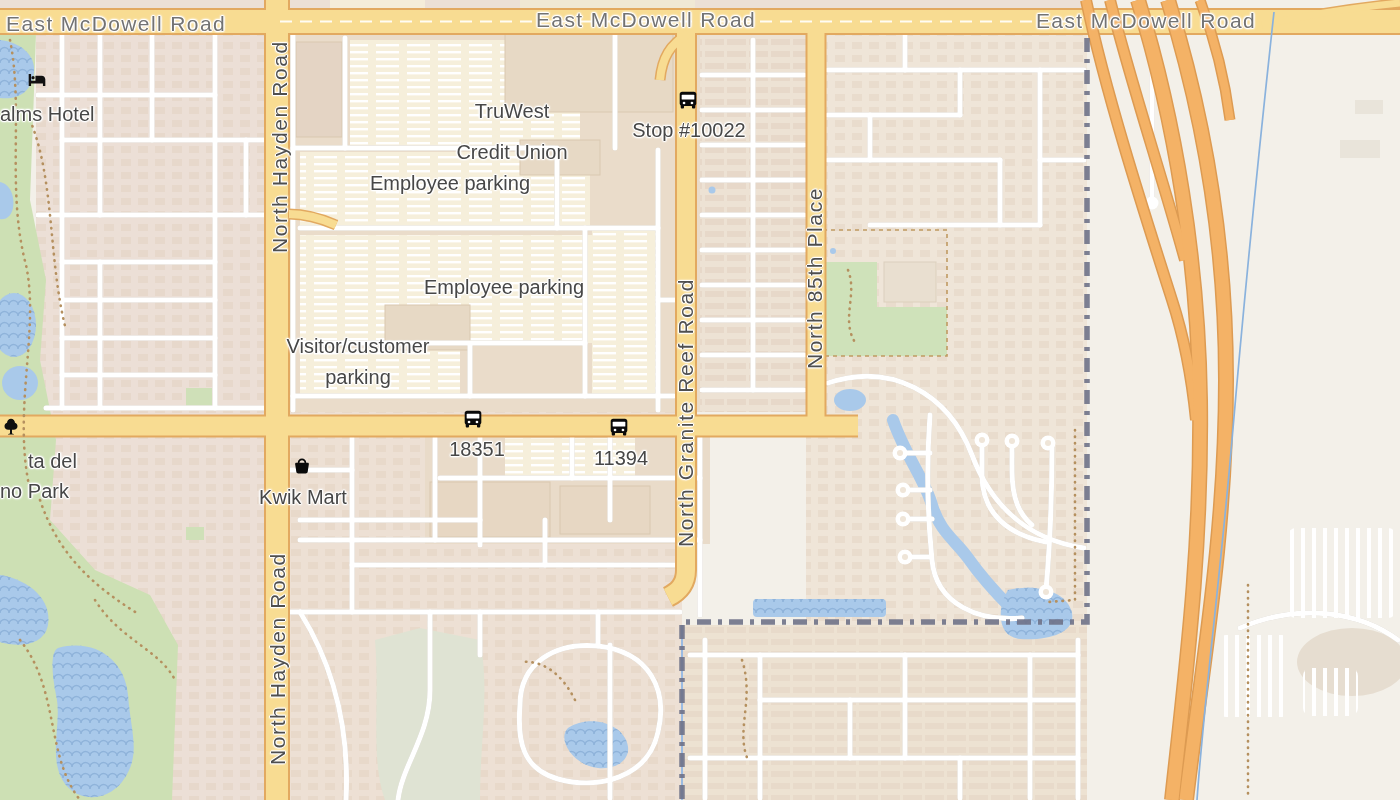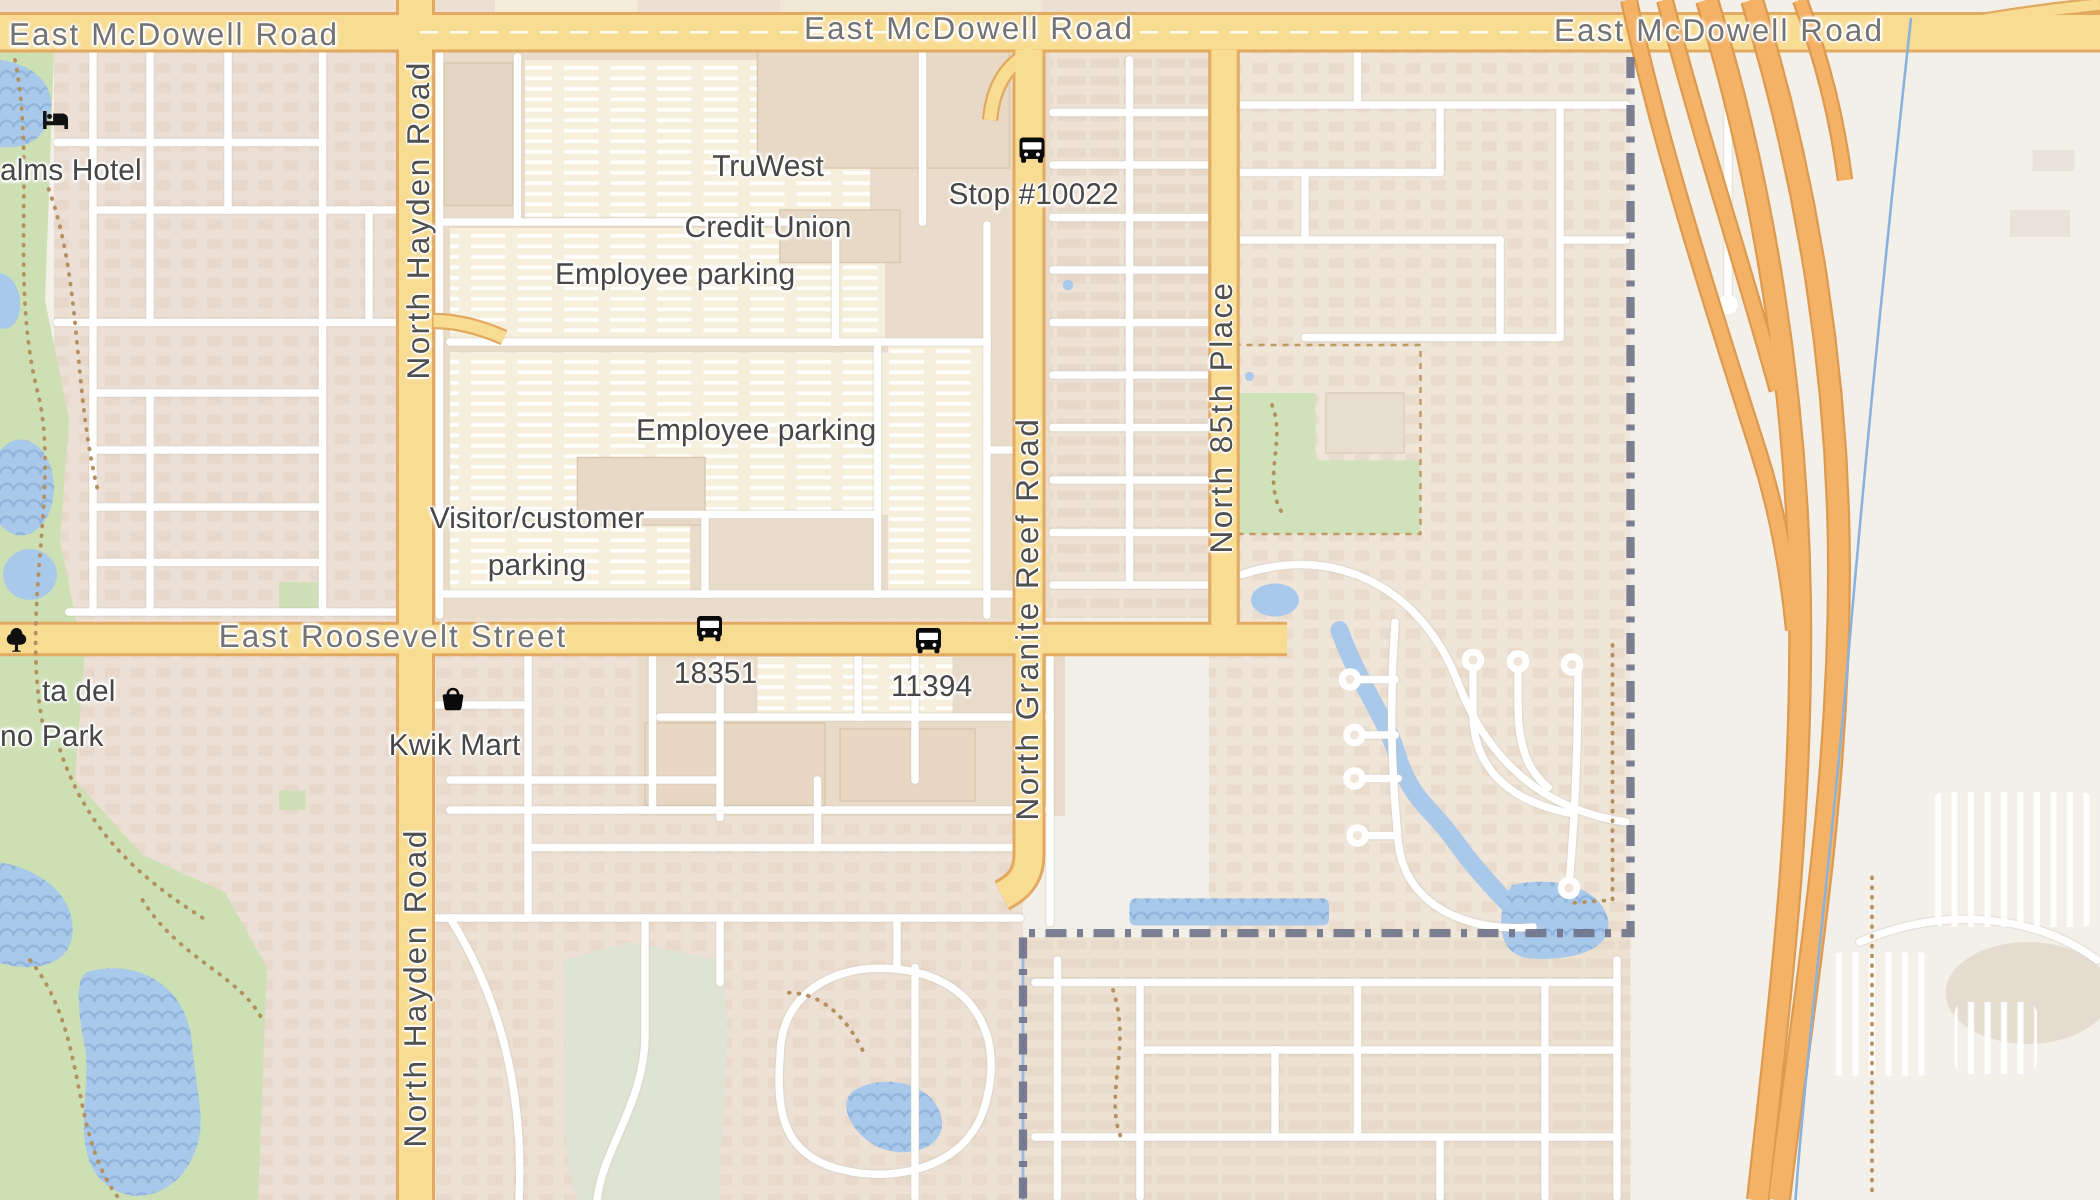--- a/index.html
+++ b/index.html
@@ -309,21 +309,20 @@
     <path d="M1075,430 V600 L1048,602"></path>
     <path d="M1248,585 V798"></path>
     <path d="M742,660 C755,700 735,730 748,760"></path>
     <path d="M575,700 C560,670 540,660 520,662"></path>
   </g>
 </svg>
 
 <div class="lbl road" style="left:6px;top:12px;">East McDowell Road</div>
 <div class="lbl road ctr" style="left:646px;top:20px;">East McDowell Road</div>
 <div class="lbl road ctr" style="left:1146px;top:21px;">East McDowell Road</div>
-<div class="lbl road ctr" style="left:262px;top:425px;">East Roosevelt Street</div>
 <div class="vlbl" style="left:268px;top:253px;">North Hayden Road</div>
 <div class="vlbl" style="left:266px;top:765px;">North Hayden Road</div>
 <div class="vlbl" style="left:674px;top:547px;">North Granite Reef Road</div>
 <div class="vlbl" style="left:803px;top:369px;">North 85th Place</div>
 
 <div class="lbl poi ctr" style="left:512px;top:101px;margin-top:10px;">TruWest</div>
 <div class="lbl poi ctr" style="left:512px;top:128px;margin-top:24px;">Credit Union</div>
 <div class="lbl poi ctr" style="left:689px;top:130px;">Stop #10022</div>
 <div class="lbl poi ctr" style="left:450px;top:183px;">Employee parking</div>
 <div class="lbl poi ctr" style="left:504px;top:287px;">Employee parking</div>

